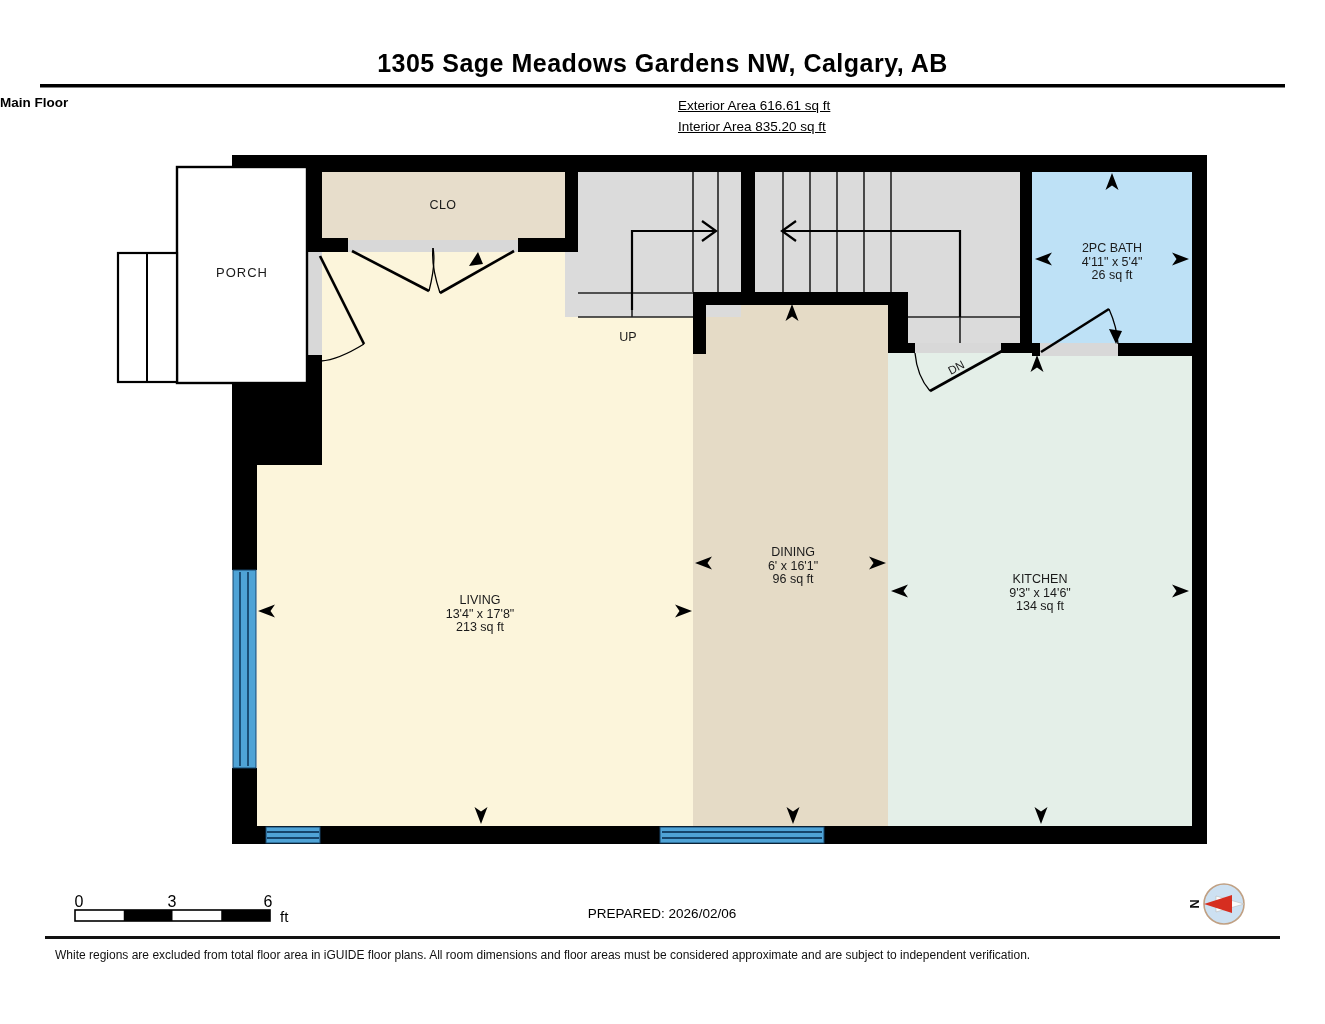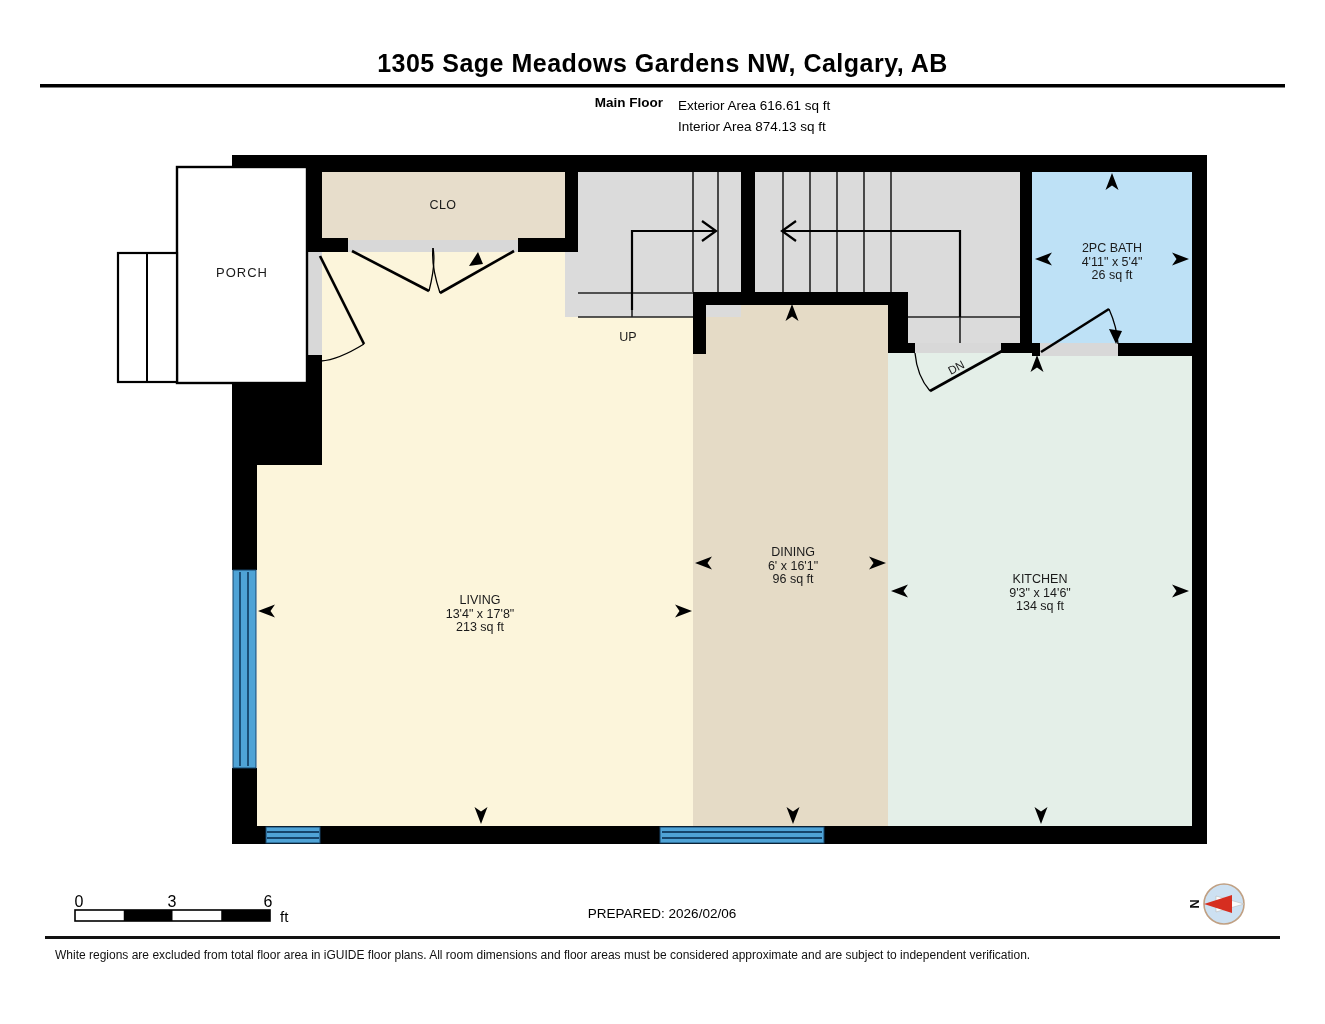--- a/index.html
+++ b/index.html
@@ -1,35 +1,35 @@
 <!DOCTYPE html>
 <html><head>
 <meta charset="utf-8">
 <style>
   html,body{margin:0;padding:0;background:#ffffff;}
   .page{position:relative;width:1325px;height:1024px;background:#ffffff;overflow:hidden;
         font-family:"Liberation Sans", sans-serif;}
   .title{position:absolute;top:49px;left:0;width:100%;text-align:center;
          font-size:25px;font-weight:bold;color:#000;letter-spacing:.5px;}
-  .subtitle-floor{position:absolute;top:95px;left:0;width:663px;text-align:right;
+  .subtitle-floor{position:absolute;top:95px;left:0;width:663px;text-align:left;
          font-size:13.5px;font-weight:bold;color:#000;}
-  .subtitle-areas{position:absolute;top:95px;left:678px;font-size:13.5px;color:#000;line-height:21px;}
+  .subtitle-areas{position:absolute;top:95px;left:678px;font-size:13.5px;color:#000;line-height:21px;text-decoration:underline;}
   .plan-svg{position:absolute;top:0;left:0;}
   .footer-text{position:absolute;top:948px;left:55px;font-size:12px;color:#111;}
 </style>
 </head>
 <body>
 
 <div class="page">
 
   <div class="title">1305 Sage Meadows Gardens NW, Calgary, AB</div>
   <div class="subtitle-floor">Main Floor</div>
   <div class="subtitle-areas">
     <div>Exterior Area 616.61 sq ft</div>
-    <div>Interior Area 874.13 sq ft</div>
+    <div>Interior Area 835.20 sq ft</div>
   </div>
 
   <svg class="plan-svg" width="1325" height="1024" viewBox="0 0 1325 1024">
 
     <rect x="40" y="84" width="1245" height="3.5" fill="#000"></rect>
     <rect x="45" y="936" width="1235" height="3" fill="#111"></rect>
 
     <g>
       <rect x="257" y="252" width="436" height="574" fill="#FCF5DB"></rect>
       <rect x="693" y="304" width="195" height="522" fill="#E5DBC6"></rect>

